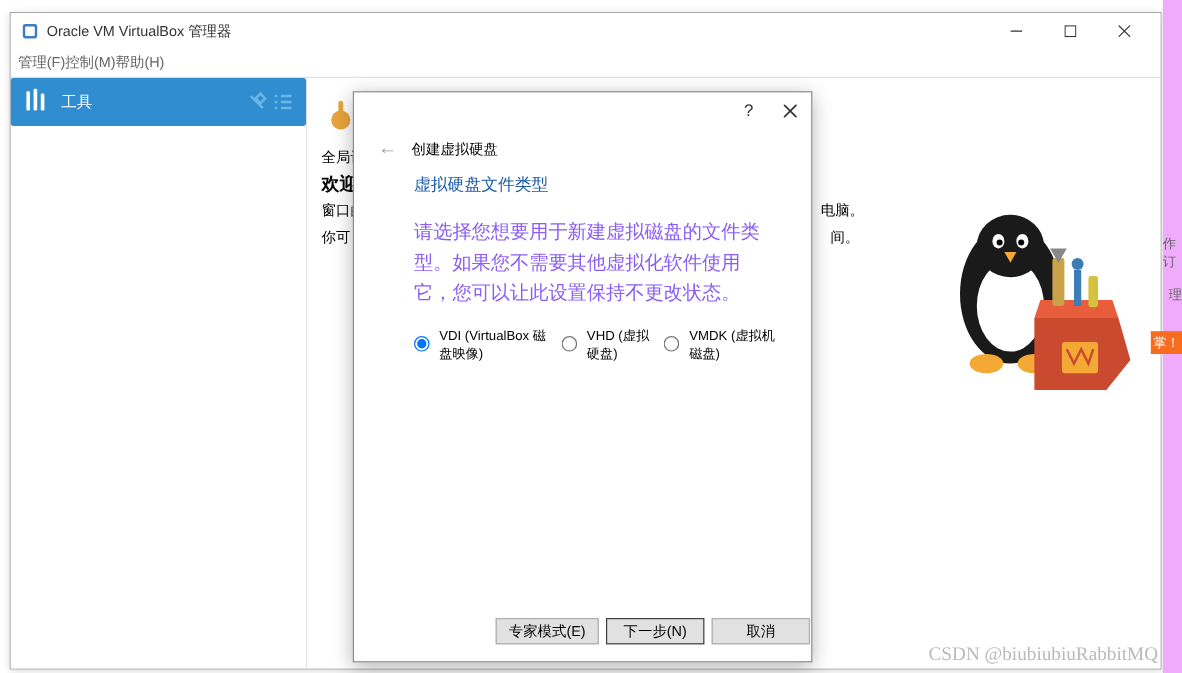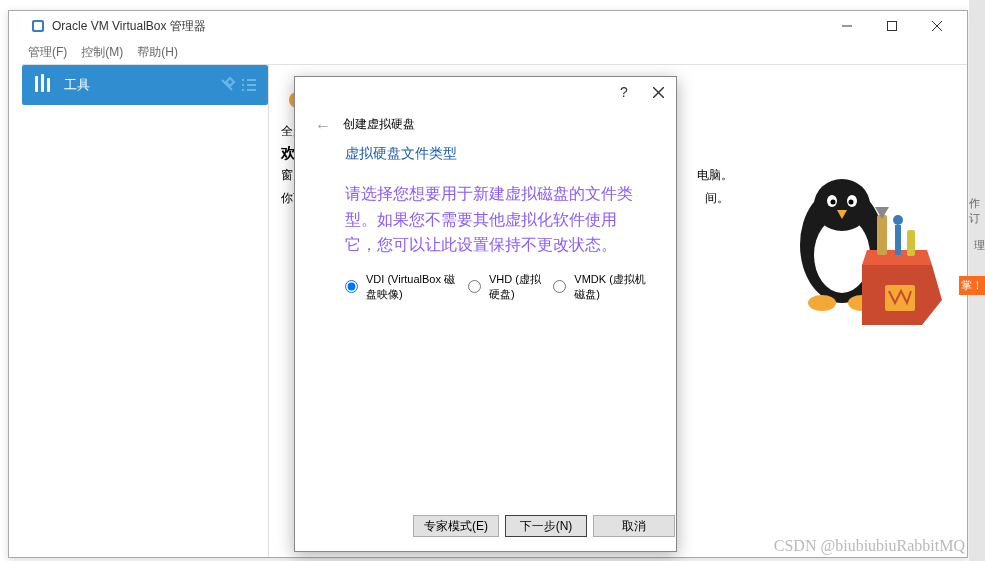--- a/index.html
+++ b/index.html
@@ -1,26 +1,26 @@
 <!DOCTYPE html>
 <html><head>
   <meta charset="utf-8">
   <style>
     * { box-sizing: border-box; margin: 0; padding: 0; }
     body { font-family: "Microsoft YaHei", "Segoe UI", sans-serif; font-size: 12px; background: #fff; width: 985px; height: 561px; position: relative; overflow: hidden; }
     
-    .main-window { width: 960px; height: 548px; position: absolute; left: 8px; top: 10px; background: #fff; border: 1px solid #aaa; box-shadow: 0 2px 8px rgba(0,0,0,0.15); padding-left: 13px; }
+    .main-window { width: 960px; height: 548px; position: absolute; left: 8px; top: 10px; background: #fff; border: 1px solid #aaa; box-shadow: 0 2px 8px rgba(0,0,0,0.15); }
     
     .titlebar { height: 30px; display: flex; align-items: center; padding: 0 8px; background: #fff; }
     .titlebar-icon { width: 16px; height: 16px; margin-right: 6px; }
     .titlebar-title { flex: 1; color: #333; font-size: 12px; }
     .titlebar-controls { display: flex; gap: 0; }
     .titlebar-btn { width: 45px; height: 28px; display: flex; align-items: center; justify-content: center; color: #333; }
     
-    .menubar { height: 24px; display: flex; align-items: center; padding: 0 6px; background: #fff; border-bottom: 1px solid #e0e0e0; gap: 14px; }
+    .menubar { height: 24px; display: flex; align-items: center; padding: 0 6px; background: #fff; border-bottom: 1px solid #e0e0e0; }
     .menu-item { color: #666; font-size: 12px; cursor: default; }
     
     .main-content { display: flex; height: calc(100% - 54px); }
     
     .sidebar { width: 247px; background: #fff; border-right: 1px solid #e0e0e0; }
     .tools-btn { height: 40px; background: #308dcf; color: #fff; display: flex; align-items: center; padding: 0 10px; margin: 0; border-radius: 2px; }
     .tools-btn-label { margin-left: 8px; flex: 1; font-size: 13px; }
     .tools-icons { display: flex; gap: 4px; }
     
     .content-area { flex: 1; background: #fff; padding: 8px 12px; position: relative; }
@@ -50,21 +50,21 @@
     .radio-item { display: flex; align-items: center; gap: 8px; font-size: 11px; }
     .radio-item input { width: 13px; height: 13px; }
     
     .dialog-footer { position: absolute; bottom: 14px; right: 1px; display: flex; gap: 6px; }
     .dialog-btn { min-width: 82px; height: 22px; background: #e1e1e1; border: 1px solid #adadad; font-size: 12px; padding: 0 10px; cursor: default; }
     .dialog-btn.primary { border: 1px solid #404040; }
     
     .watermark { position: absolute; right: 20px; bottom: 6px; color: rgba(128,128,128,0.55); font-size: 16px; font-family: Georgia, serif; z-index: 200; }
     
     
-    .right-edge { position: absolute; right: 0; top: 0; width: 16px; height: 561px; background: #e5e5e5; }
+    .right-edge { position: absolute; right: 0; top: 0; width: 16px; height: 561px; background: #f0abfc; }
     .edge-item { position: absolute; right: 0; font-size: 11px; color: #666; }
   </style>
 </head>
 <body>
 
 <div class="main-window">
   <div class="titlebar">
     <span class="titlebar-icon">
       <svg viewBox="0 0 16 16">
           <rect x="2" y="2" width="12" height="12" fill="#3b7dc4" rx="2"></rect>

